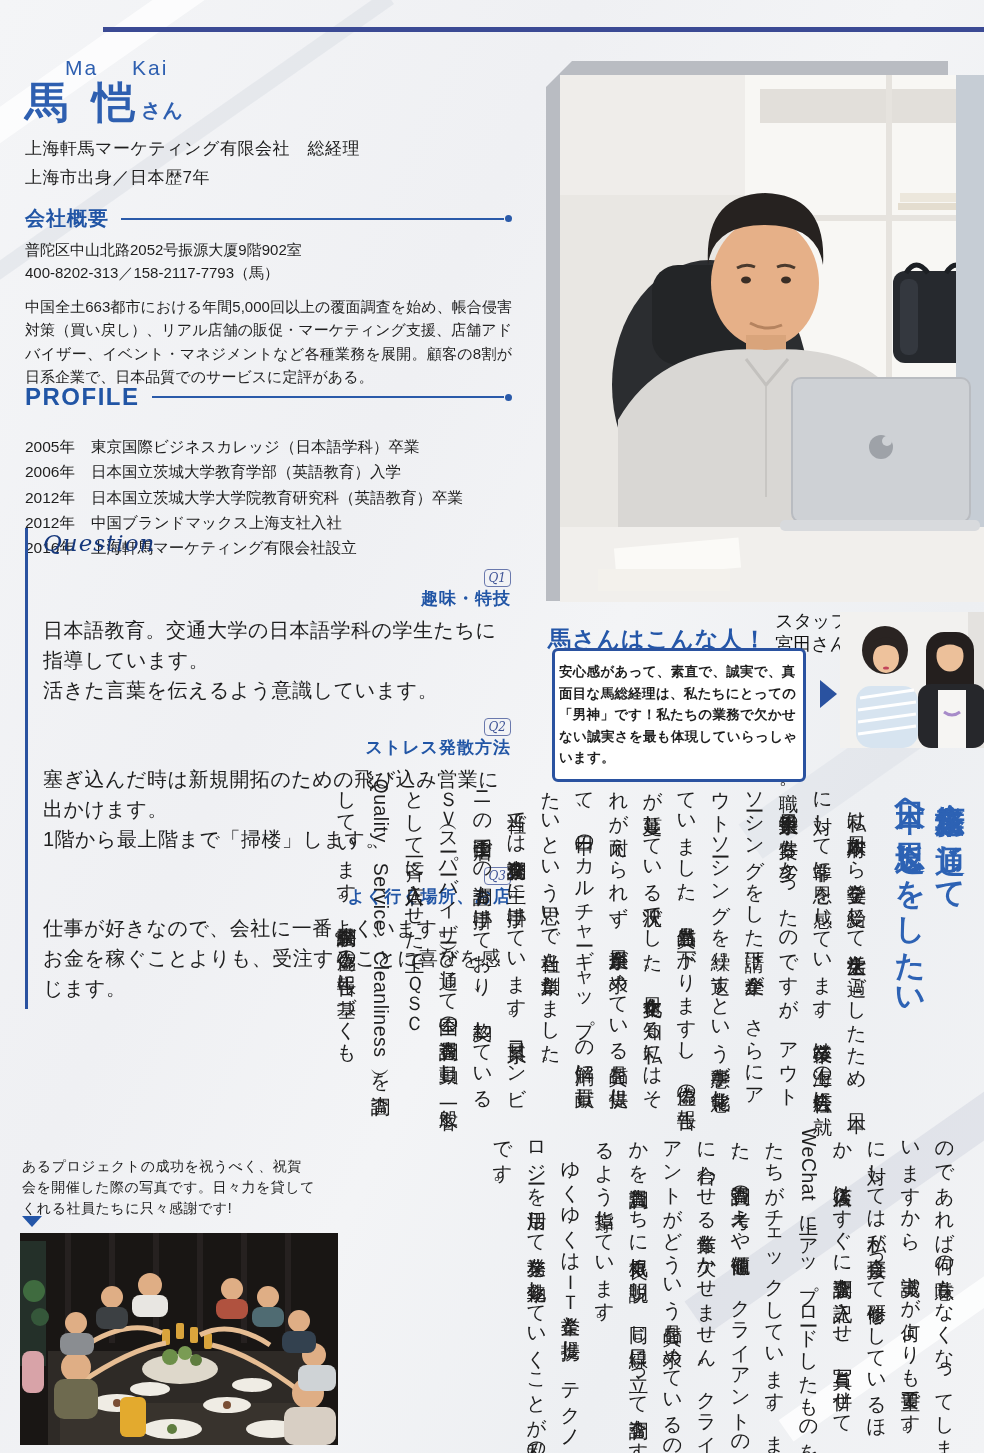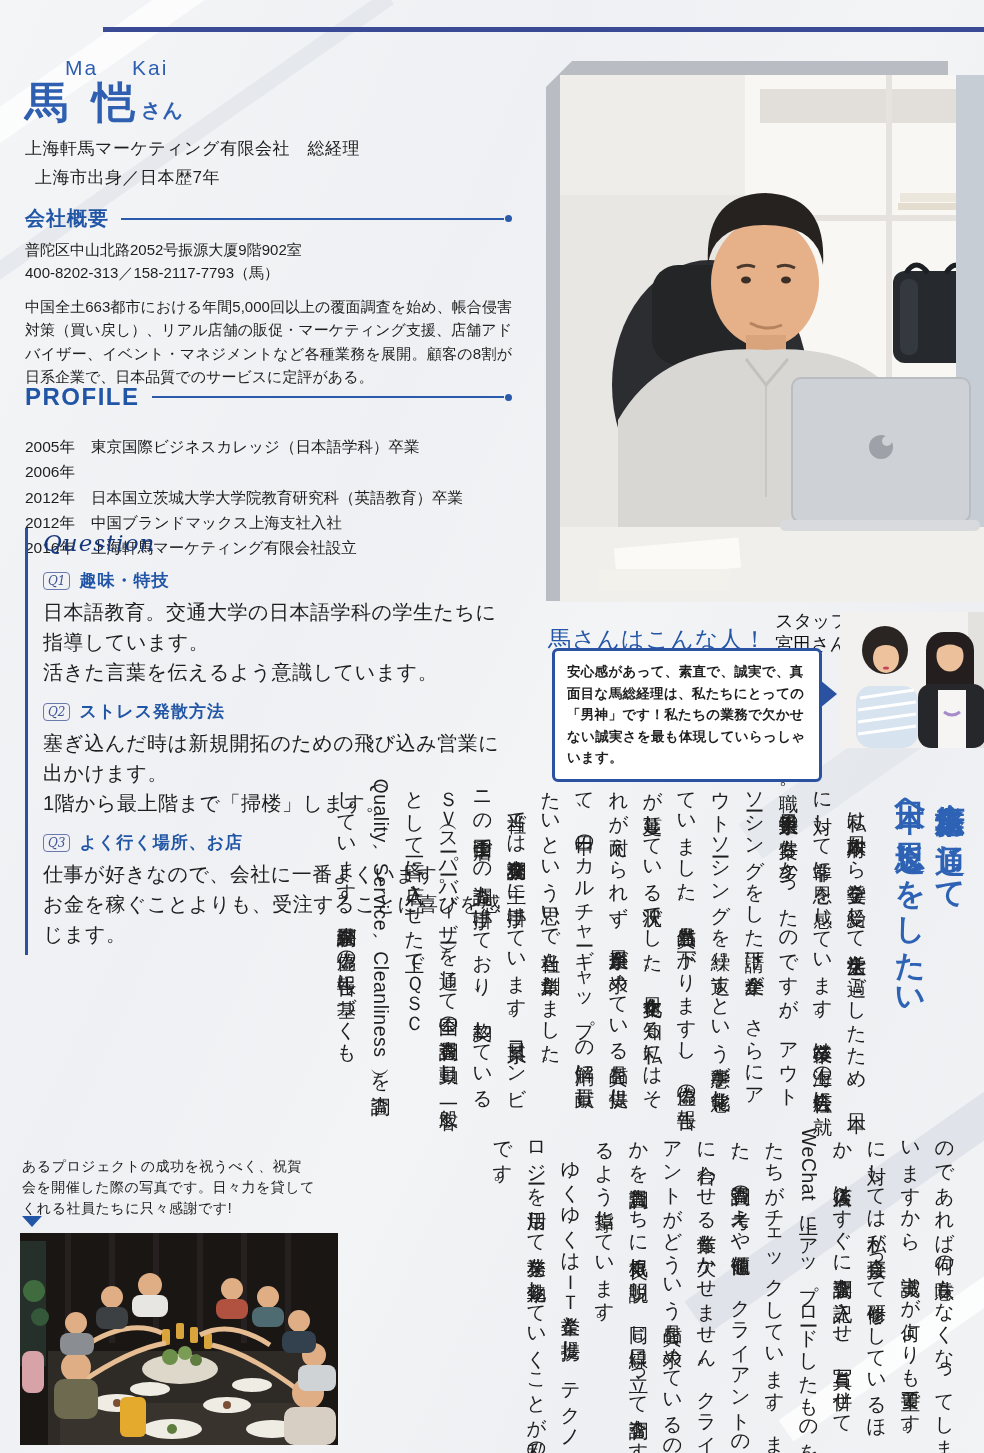--- a/index.html
+++ b/index.html
@@ -16,21 +16,21 @@
   .s5{left:730px;top:1240px;width:620px;height:26px;background:rgba(255,255,255,.8);}
   .s6{left:780px;top:330px;width:460px;height:22px;background:rgba(255,255,255,.6);}
   .topline{position:absolute;left:103px;top:27px;width:881px;height:5px;background:#3b4a94;}
 
   
   .name-block{position:absolute;left:25px;top:56px;}
   .romaji{font-size:21px;color:#2e5fb0;word-spacing:26px;letter-spacing:2px;margin-left:40px;}
   .big-name{font-size:43px;font-weight:bold;color:#2e5fb0;line-height:1.05;letter-spacing:6px;}
   .big-name .suffix{font-size:20px;letter-spacing:1px;}
   .co-line{font-size:17px;margin-top:12px;letter-spacing:.5px;font-family:Liberation Serif, serif;}
-  .origin-line{font-size:17px;margin-top:6px;letter-spacing:.5px;margin-left:10px;}
+  .origin-line{font-size:17px;margin-top:6px;letter-spacing:.5px;}
 
   .sec{position:absolute;left:25px;width:487px;}
   .sec-head{display:flex;align-items:center;justify-content:flex-end;}
   .sec-title{font-weight:bold;color:#2155a5;letter-spacing:1px;}
   .sec-line{flex:1;height:2px;background:#2a5aa9;margin-left:12px;}
   .sec-dot{width:7px;height:7px;border-radius:50%;background:#2a5aa9;margin-left:1px;flex:none;}
   .overview{top:205px;}
   .overview .sec-title{font-size:20px;}
   .addr{font-size:15px;margin-top:9px;}
   .phone{font-size:15px;margin-top:4px;}
@@ -38,35 +38,35 @@
 
   .profile{top:383px;}
   .profile .sec-title{font-size:24px;letter-spacing:1.5px;}
   .p-rows{margin-top:23px;font-size:15.5px;line-height:1.63;}
   .p-row{display:flex;}
   .p-year{width:66px;flex:none;}
 
   .question{position:absolute;left:25px;top:528px;width:468px;border-left:3px solid #2a52a0;padding:2px 0 6px 15px;}
   .q-head{font-family:"DejaVu Serif",serif;font-style:italic;font-size:23px;color:#16387c;letter-spacing:1px;}
   .q-item{margin-top:13px;}
-  .q-item-head{display:flex;align-items:center;}
+  .q-item-head{display:flex;align-items:flex-end;flex-direction:column;}
   .q-badge{font-family:"DejaVu Serif",serif;font-style:italic;font-size:12px;color:#3f5496;border:1px solid #6a79ad;border-radius:4px;padding:1px 4px;flex:none;}
   .q-label{font-size:17px;font-weight:bold;color:#2155a5;margin-left:9px;letter-spacing:1px;}
   .q-body{font-size:20px;line-height:1.5;margin-top:5px;letter-spacing:.5px;}
   .preline{white-space:pre-line;}
 
   
   .photo-frame{position:absolute;left:546px;top:61px;width:402px;height:540px;background:#b9bcc2;
     clip-path:polygon(26px 0,100% 0,100% 14px,14px 14px,14px 100%,0 100%,0 26px);}
   .main-photo{position:absolute;left:560px;top:75px;width:424px;height:527px;}
   .persona-head{position:absolute;left:548px;top:610px;display:flex;align-items:flex-end;}
-  .persona-title{font-size:23px;font-weight:normal;color:#2456a8;letter-spacing:1px;}
+  .persona-title{font-size:23px;font-weight:bold;color:#2456a8;letter-spacing:1px;}
   .staff-label{font-size:18px;line-height:1.25;margin-left:8px;color:#111;}
   .bubble{position:absolute;left:552px;top:648px;width:240px;border:3px solid #2a52a0;border-radius:6px;
-    background:#fff;padding:10px 12px;font-size:13.5px;line-height:1.6;font-weight:bold;letter-spacing:.3px;}
+    background:#fff;padding:10px 4px;font-size:13.5px;line-height:1.6;font-weight:bold;letter-spacing:.3px;}
   .bubble-arrow{position:absolute;left:820px;top:680px;width:0;height:0;
     border-top:14px solid transparent;border-bottom:14px solid transparent;border-left:17px solid #2a52a0;}
   .staff-photo{position:absolute;left:840px;top:612px;width:144px;height:136px;}
 
   
   .v-wrap{position:absolute;writing-mode:vertical-rl;text-orientation:mixed;}
   .v-top{left:14px;top:778px;width:956px;height:326px;}
   .v-bottom{left:348px;top:1128px;width:614px;height:326px;}
   .v-title{margin:0 0 0 0;margin-block-end:16px;font-size:30px;line-height:40px;font-weight:bold;color:#2d62b4;letter-spacing:2px;}
   .v-title span{display:block;}
@@ -115,20 +115,21 @@
       <span class="sec-line"></span>
       <span class="sec-dot"></span>
     </div>
     <div class="p-rows">
       <div class="p-row">
           <span class="p-year">2005年</span>
           <span>東京国際ビジネスカレッジ（日本語学科）卒業</span>
         </div>
       <div class="p-row">
           <span class="p-year">2006年</span>
+          <span>日本国立茨城大学教育学部（英語教育）入学</span>
         </div>
       <div class="p-row">
           <span class="p-year">2012年</span>
           <span>日本国立茨城大学大学院教育研究科（英語教育）卒業</span>
         </div>
       <div class="p-row">
           <span class="p-year">2012年</span>
           <span>中国ブランドマックス上海支社入社</span>
         </div>
       <div class="p-row">

